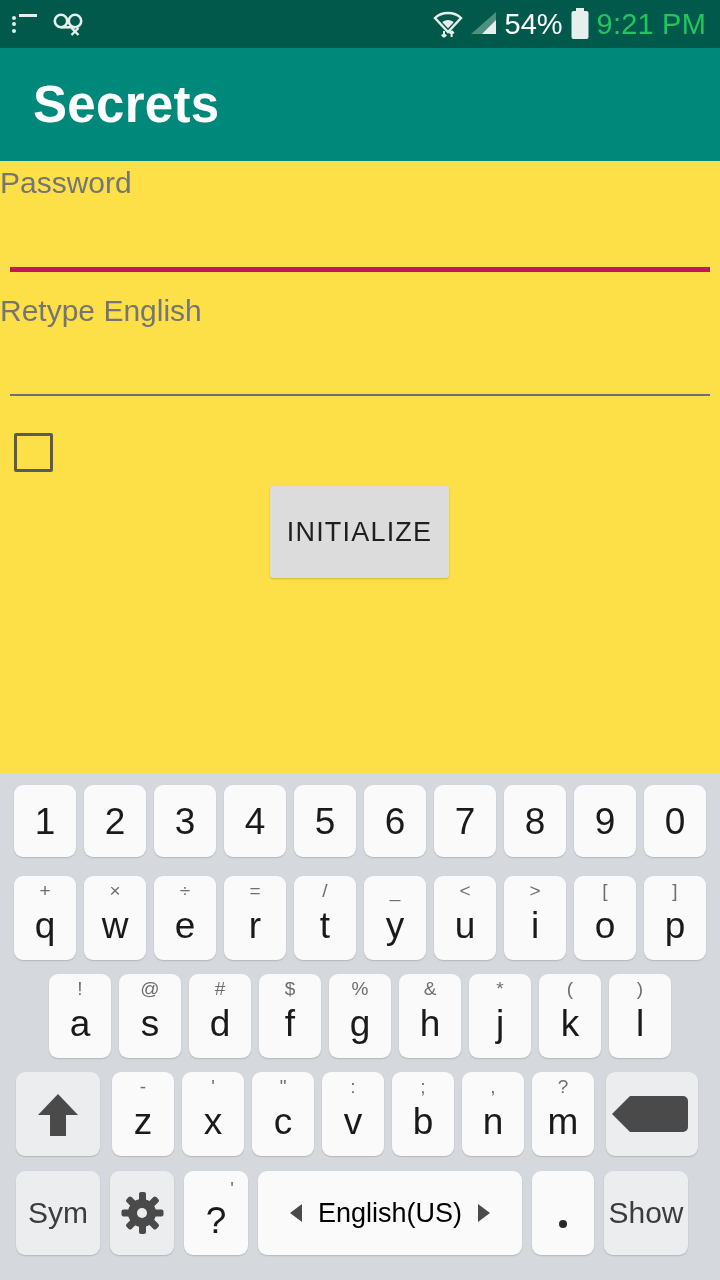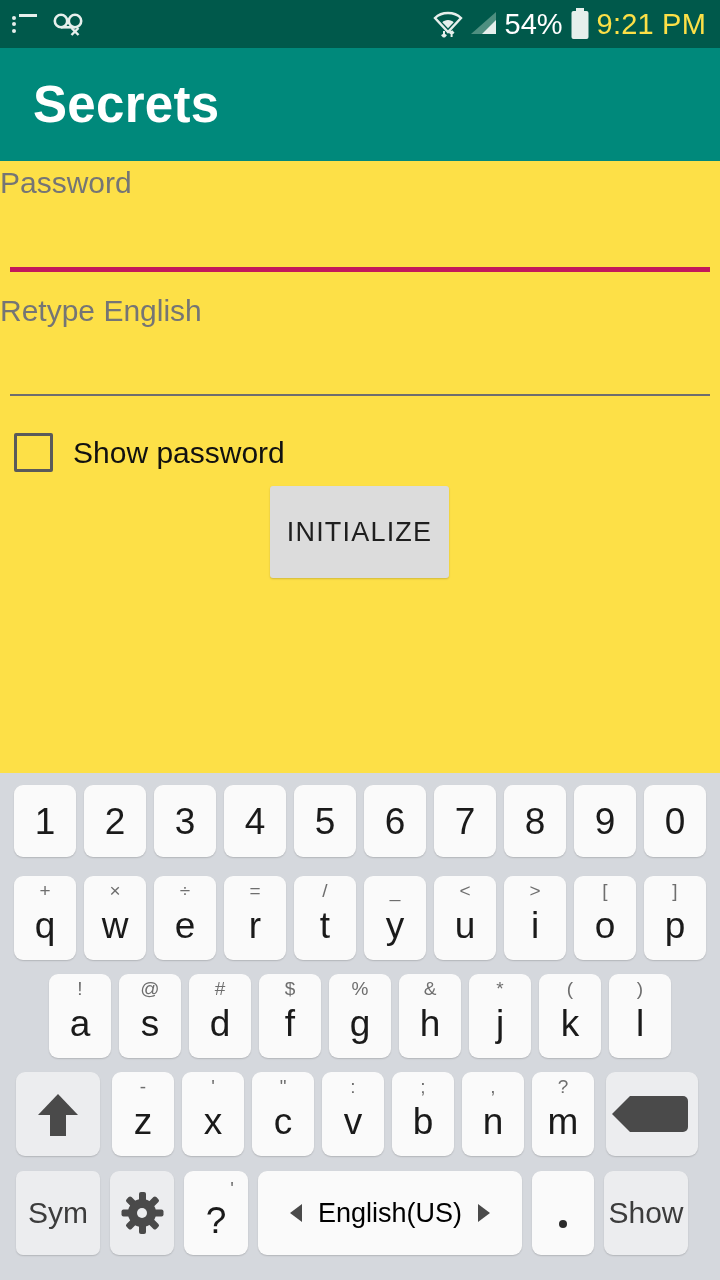--- a/index.html
+++ b/index.html
@@ -43,21 +43,21 @@
   .icon-list i:nth-child(3) { top: 15px; }
   .icon-list b {
     position: absolute; left: 0; width: 4px; height: 4px;
     background: #E6EFEC; border-radius: 50%;
   }
   .icon-list b:nth-of-type(1) { top: 1.5px; }
   .icon-list b:nth-of-type(2) { top: 8px; }
   .icon-list b:nth-of-type(3) { top: 14.5px; }
 
   .status-time {
-    color: #fde047;
+    color: #22c55e;
     font-size: 29px;
     letter-spacing: 0.2px;
     line-height: 1;
     font-weight: 400;
   }
   .status-pct {
     color: #FFFFFF;
     font-size: 29px;
     line-height: 1;
     font-weight: 400;
@@ -324,21 +324,20 @@
       <div class="field-line line-accent" style="top:106px;"></div>
     </div>
 
     <div class="field" style="top:128px;height:110px;">
       <span class="field-label" style="top:5px;">Retype English</span>
       <div class="field-line line-normal" style="top:105px;"></div>
     </div>
 
     <div id="checkbox-row">
       <span class="checkbox-box"></span>
-      <span class="checkbox-label">Show password</span>
     </div>
 
     <button id="initialize-button">INITIALIZE</button>
   </div>
 
   <div id="keyboard">
 
     <div class="kb-row" id="row-num">
         <div class="key" style="width: 62px; height: 72px; margin-left: 14px;">
           <span class="main">1</span>
@@ -489,21 +488,21 @@
           </div>
         </div>
       <div class="key gray" style="width:92px;height:84px;margin-left:12px;">
         <span class="bksp">
           <span></span>
         </span>
       </div>
     </div>
 
     <div class="kb-row" id="row-fn">
-      <div class="key gray" style="width:84px;height:84px;margin-left:16px;border-radius:7px;">
+      <div class="key gray" style="width:84px;height:84px;margin-left:16px;">
         <span class="main sm">Sym</span>
       </div>
 
       <div class="key gray" style="width:64px;height:84px;margin-left:10px;">
         <span class="gear">
           <span class="tooth"></span>
             <span class="tooth t2"></span>
           <span class="tooth t3"></span>
             <span class="tooth t4"></span>
           <span class="ring"></span>

